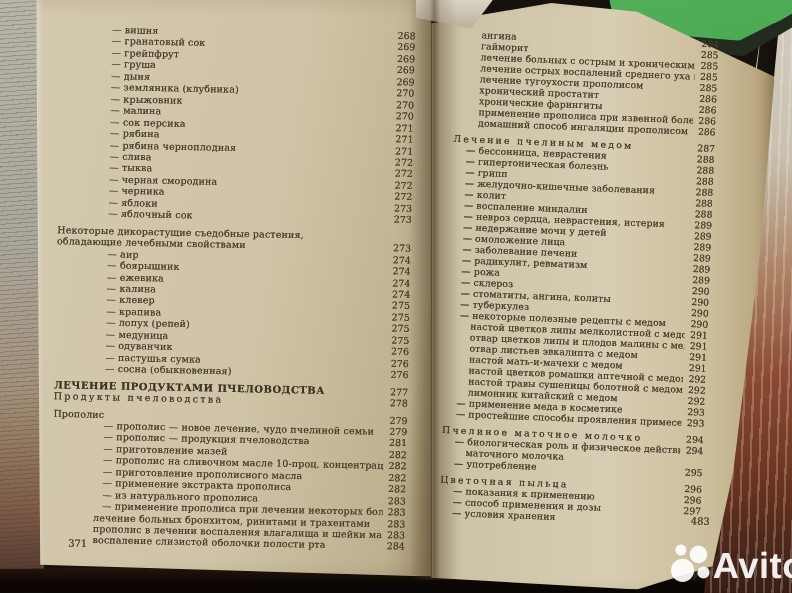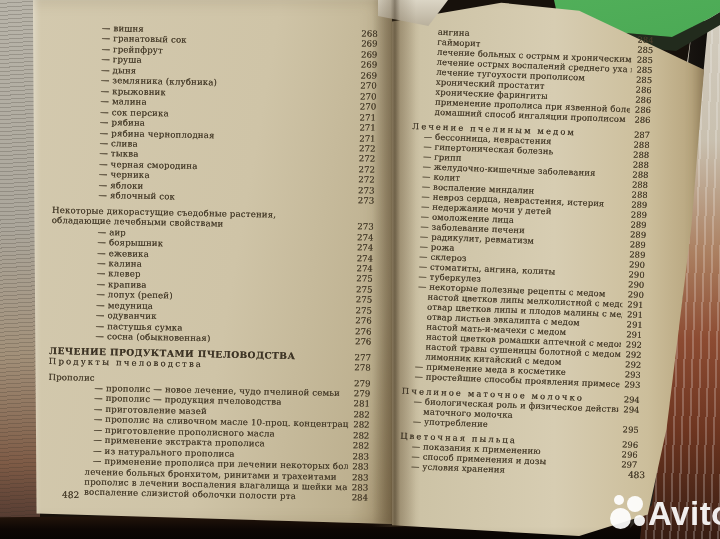--- a/index.html
+++ b/index.html
@@ -438,21 +438,21 @@
       <div class="row item">
         <span class="lbl">— способ применения и дозы</span>
         <span class="num">297</span>
       </div>
       <div class="row item">
         <span class="lbl">— условия хранения</span>
         <span class="num"></span>
       </div>
     </div>
 
-  <span class="folio folio-left">482</span>
+  <span class="folio folio-left">371</span>
   <span class="folio folio-right">483</span>
 
   <div class="layer watermark">
     <span class="wm-logo">
       <i class="wm-c1"></i>
         <i class="wm-c2"></i>
         <i class="wm-c3"></i>
         <i class="wm-c4"></i>
     </span>
     <span class="wm-text">Avito</span>

